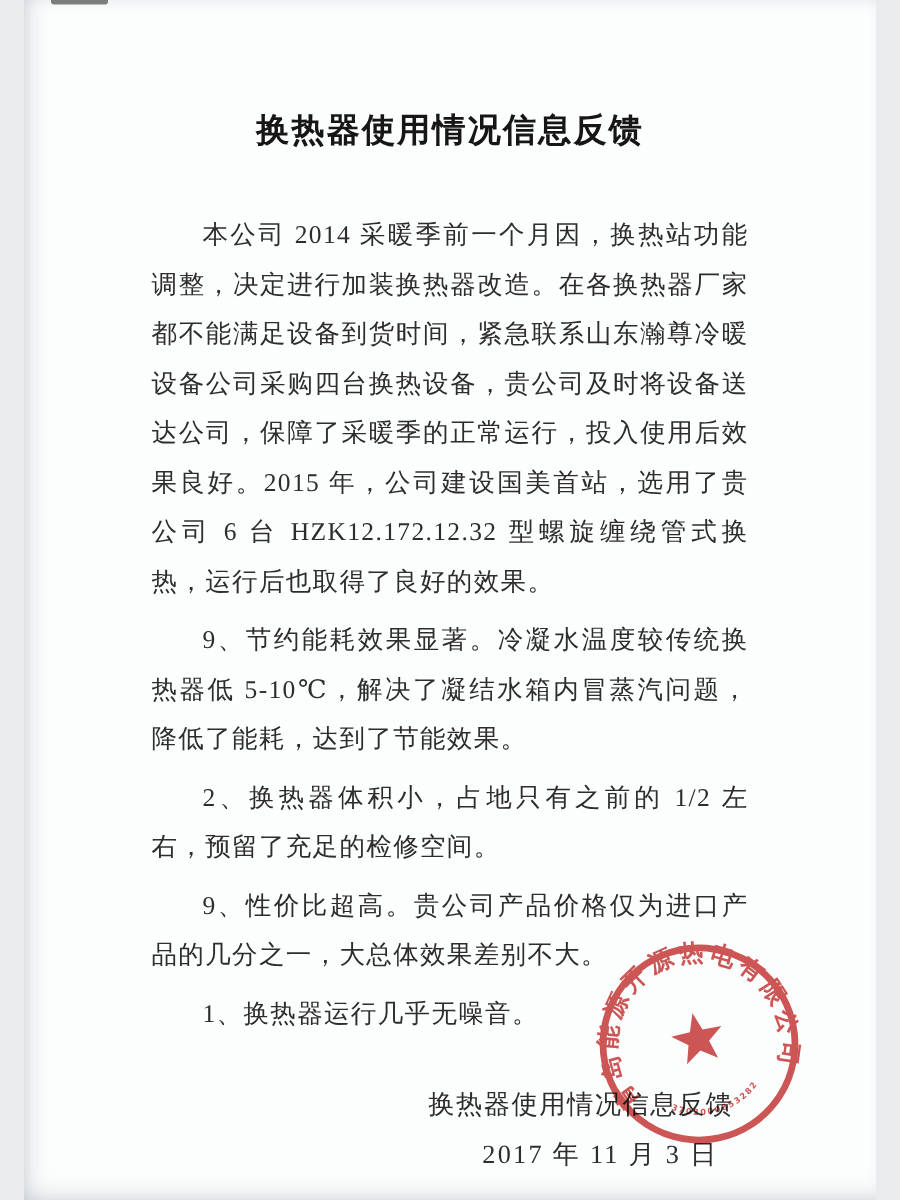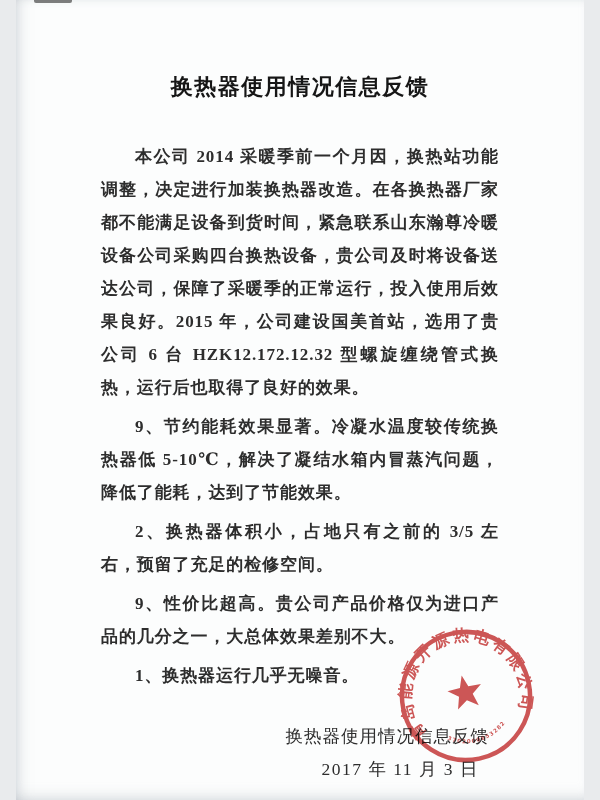--- a/index.html
+++ b/index.html
@@ -31,21 +31,20 @@
   .doc-body{
     margin:38px 85px 0 85px;
     font-size:17px;
     line-height:33px;
     letter-spacing:0.9px;
     text-align:justify;
   }
   .doc-body p{
     margin:0 0 6px 0;
     text-indent:2em;
-    font-weight:bold;
   }
   .signature-block{
     margin:28px 95px 0 0;
     text-align:right;
     font-size:17.5px;
     line-height:33px;
   }
   .signature-line{letter-spacing:1px;}
   .date-line{
     margin-right:10px;
@@ -70,21 +69,21 @@
 
 <div class="page">
 
   <div class="scan-mark"></div>
 
   <h1 class="doc-title">换热器使用情况信息反馈</h1>
 
   <div class="doc-body">
     <p>本公司 2014 采暖季前一个月因，换热站功能调整，决定进行加装换热器改造。在各换热器厂家都不能满足设备到货时间，紧急联系山东瀚尊冷暖设备公司采购四台换热设备，贵公司及时将设备送达公司，保障了采暖季的正常运行，投入使用后效果良好。2015 年，公司建设国美首站，选用了贵公司 6 台 HZK12.172.12.32 型螺旋缠绕管式换热，运行后也取得了良好的效果。</p>
     <p>9、节约能耗效果显著。冷凝水温度较传统换热器低 5-10℃，解决了凝结水箱内冒蒸汽问题，降低了能耗，达到了节能效果。</p>
-    <p>2、换热器体积小，占地只有之前的 3/5 左右，预留了充足的检修空间。</p>
+    <p>2、换热器体积小，占地只有之前的 1/2 左右，预留了充足的检修空间。</p>
     <p>9、性价比超高。贵公司产品价格仅为进口产品的几分之一，大总体效果差别不大。</p>
     <p>1、换热器运行几乎无噪音。</p>
   </div>
 
   <div class="signature-block">
     <div class="signature-line">换热器使用情况信息反馈</div>
     <div class="date-line">2017 年 11 月 3 日</div>
   </div>
 
   <svg class="stamp" viewBox="0 0 140 140" width="140" height="140" aria-hidden="true">

